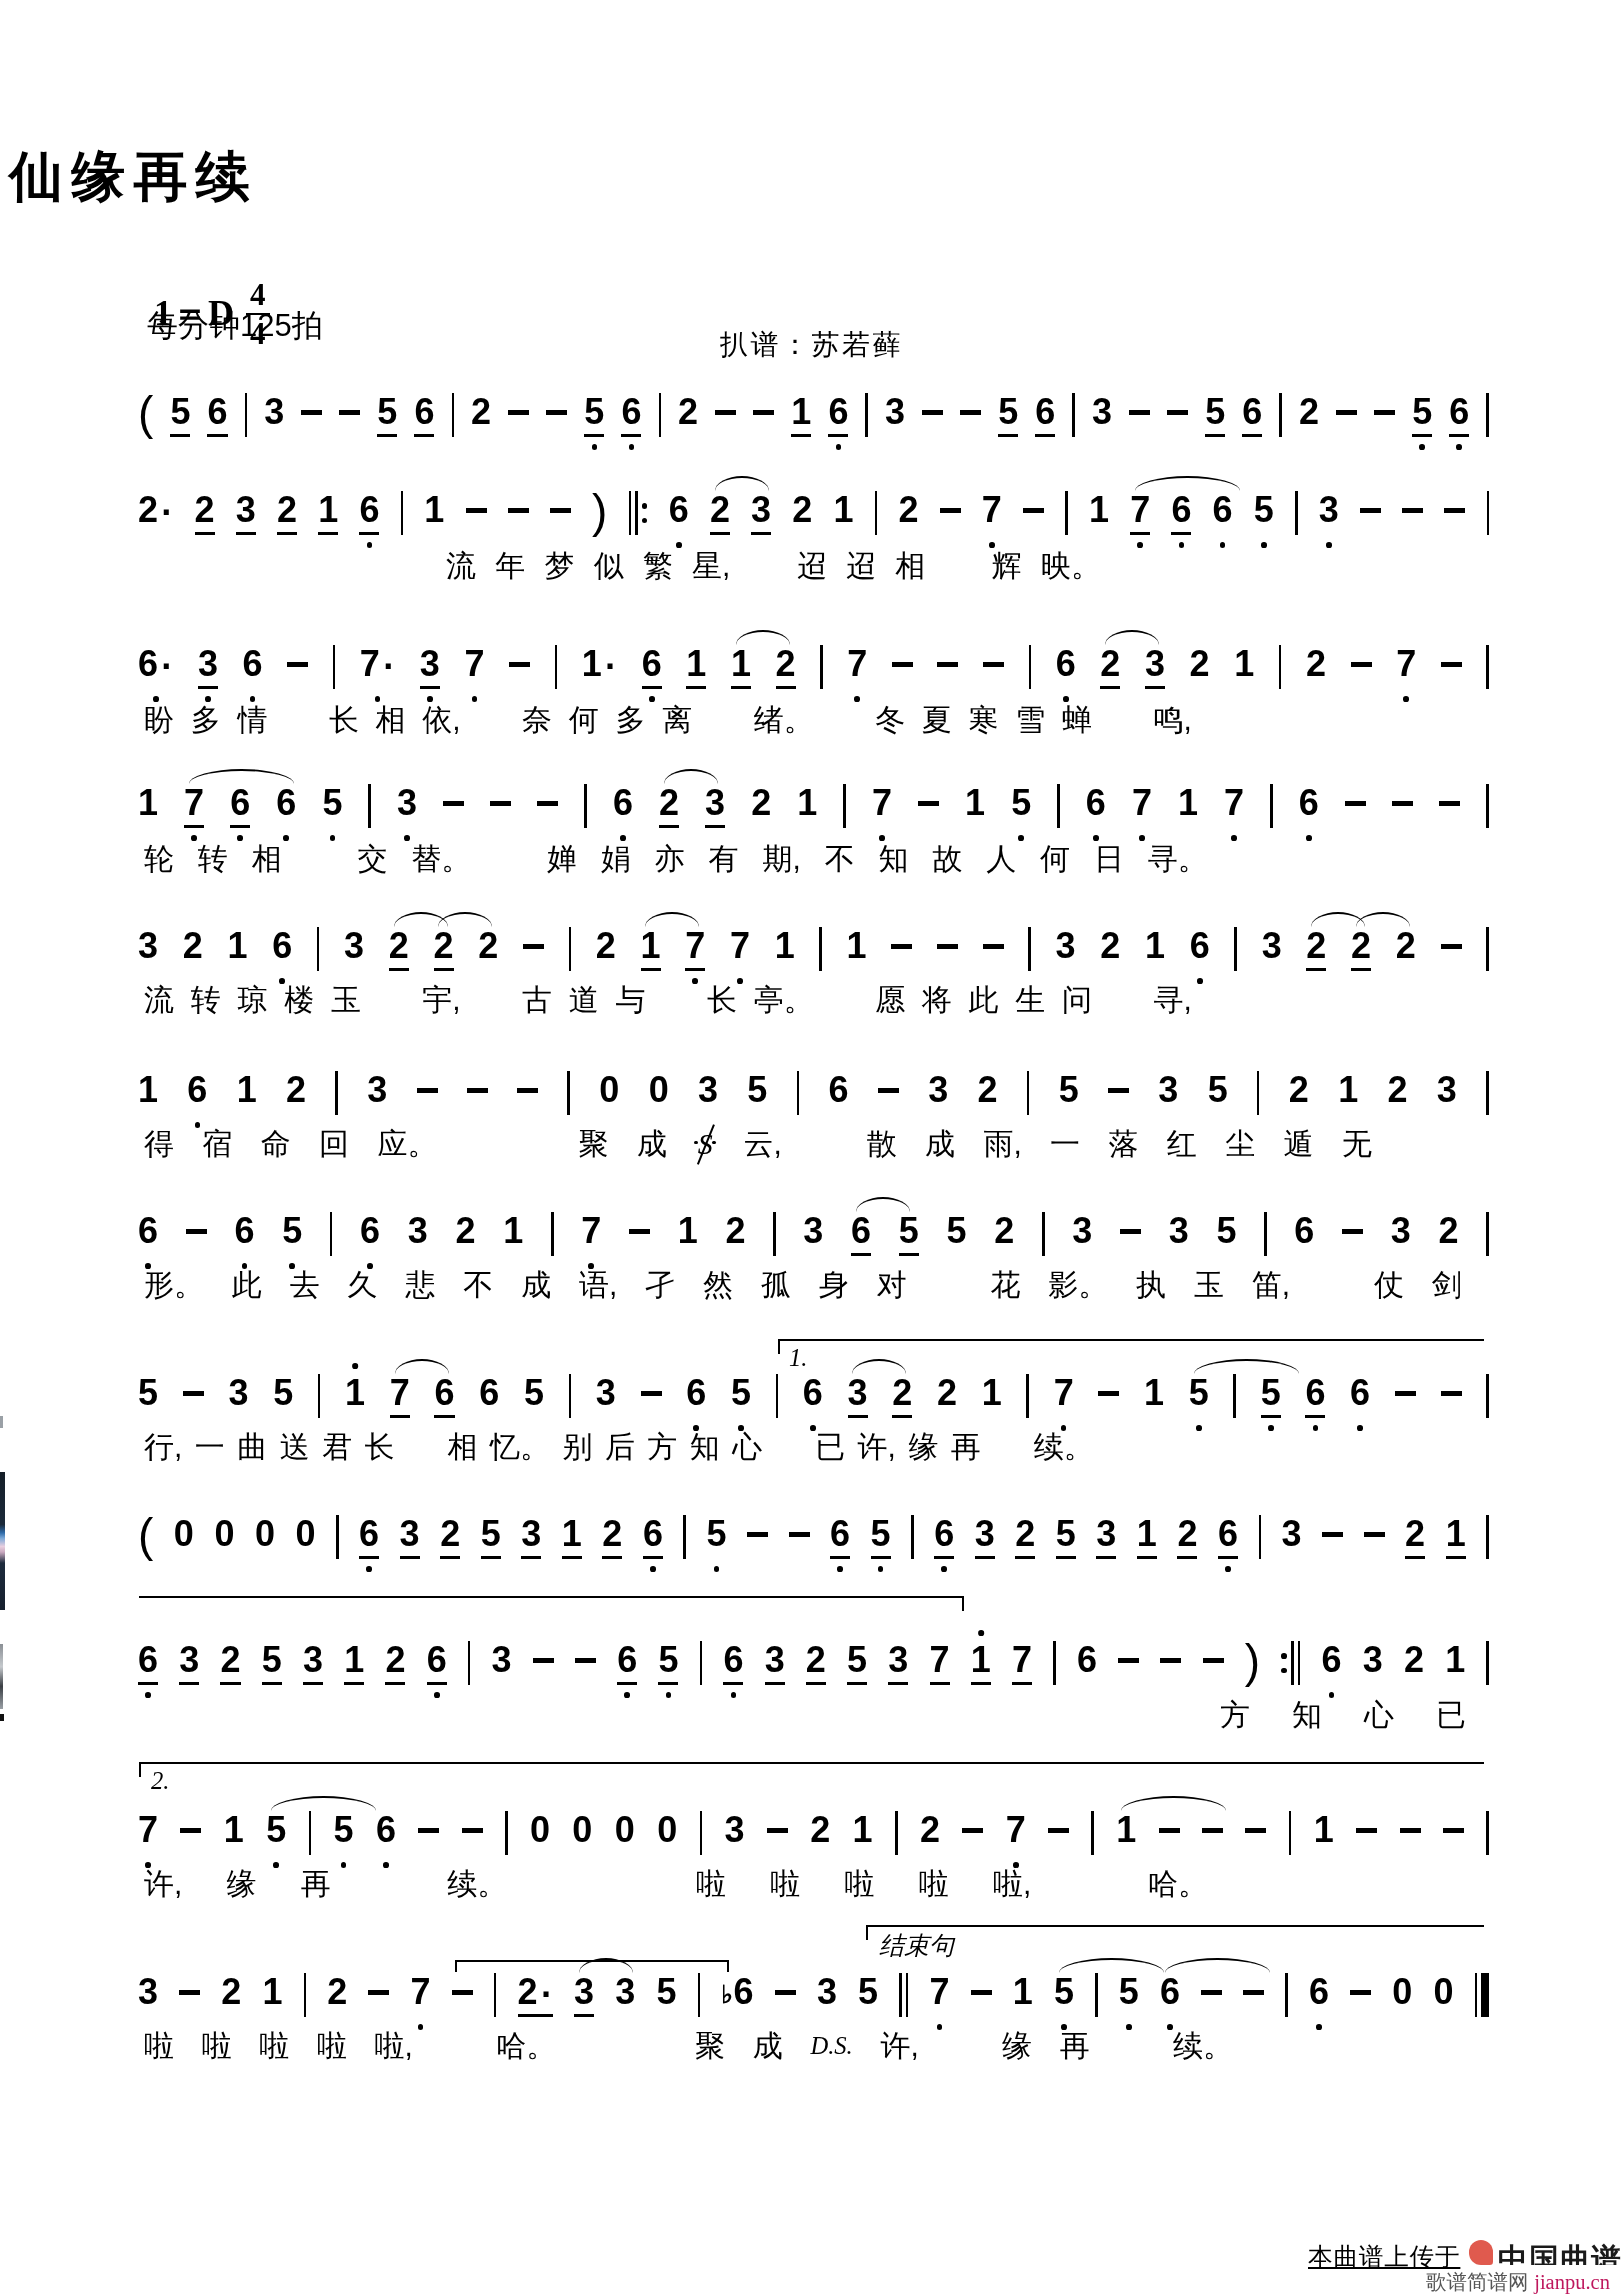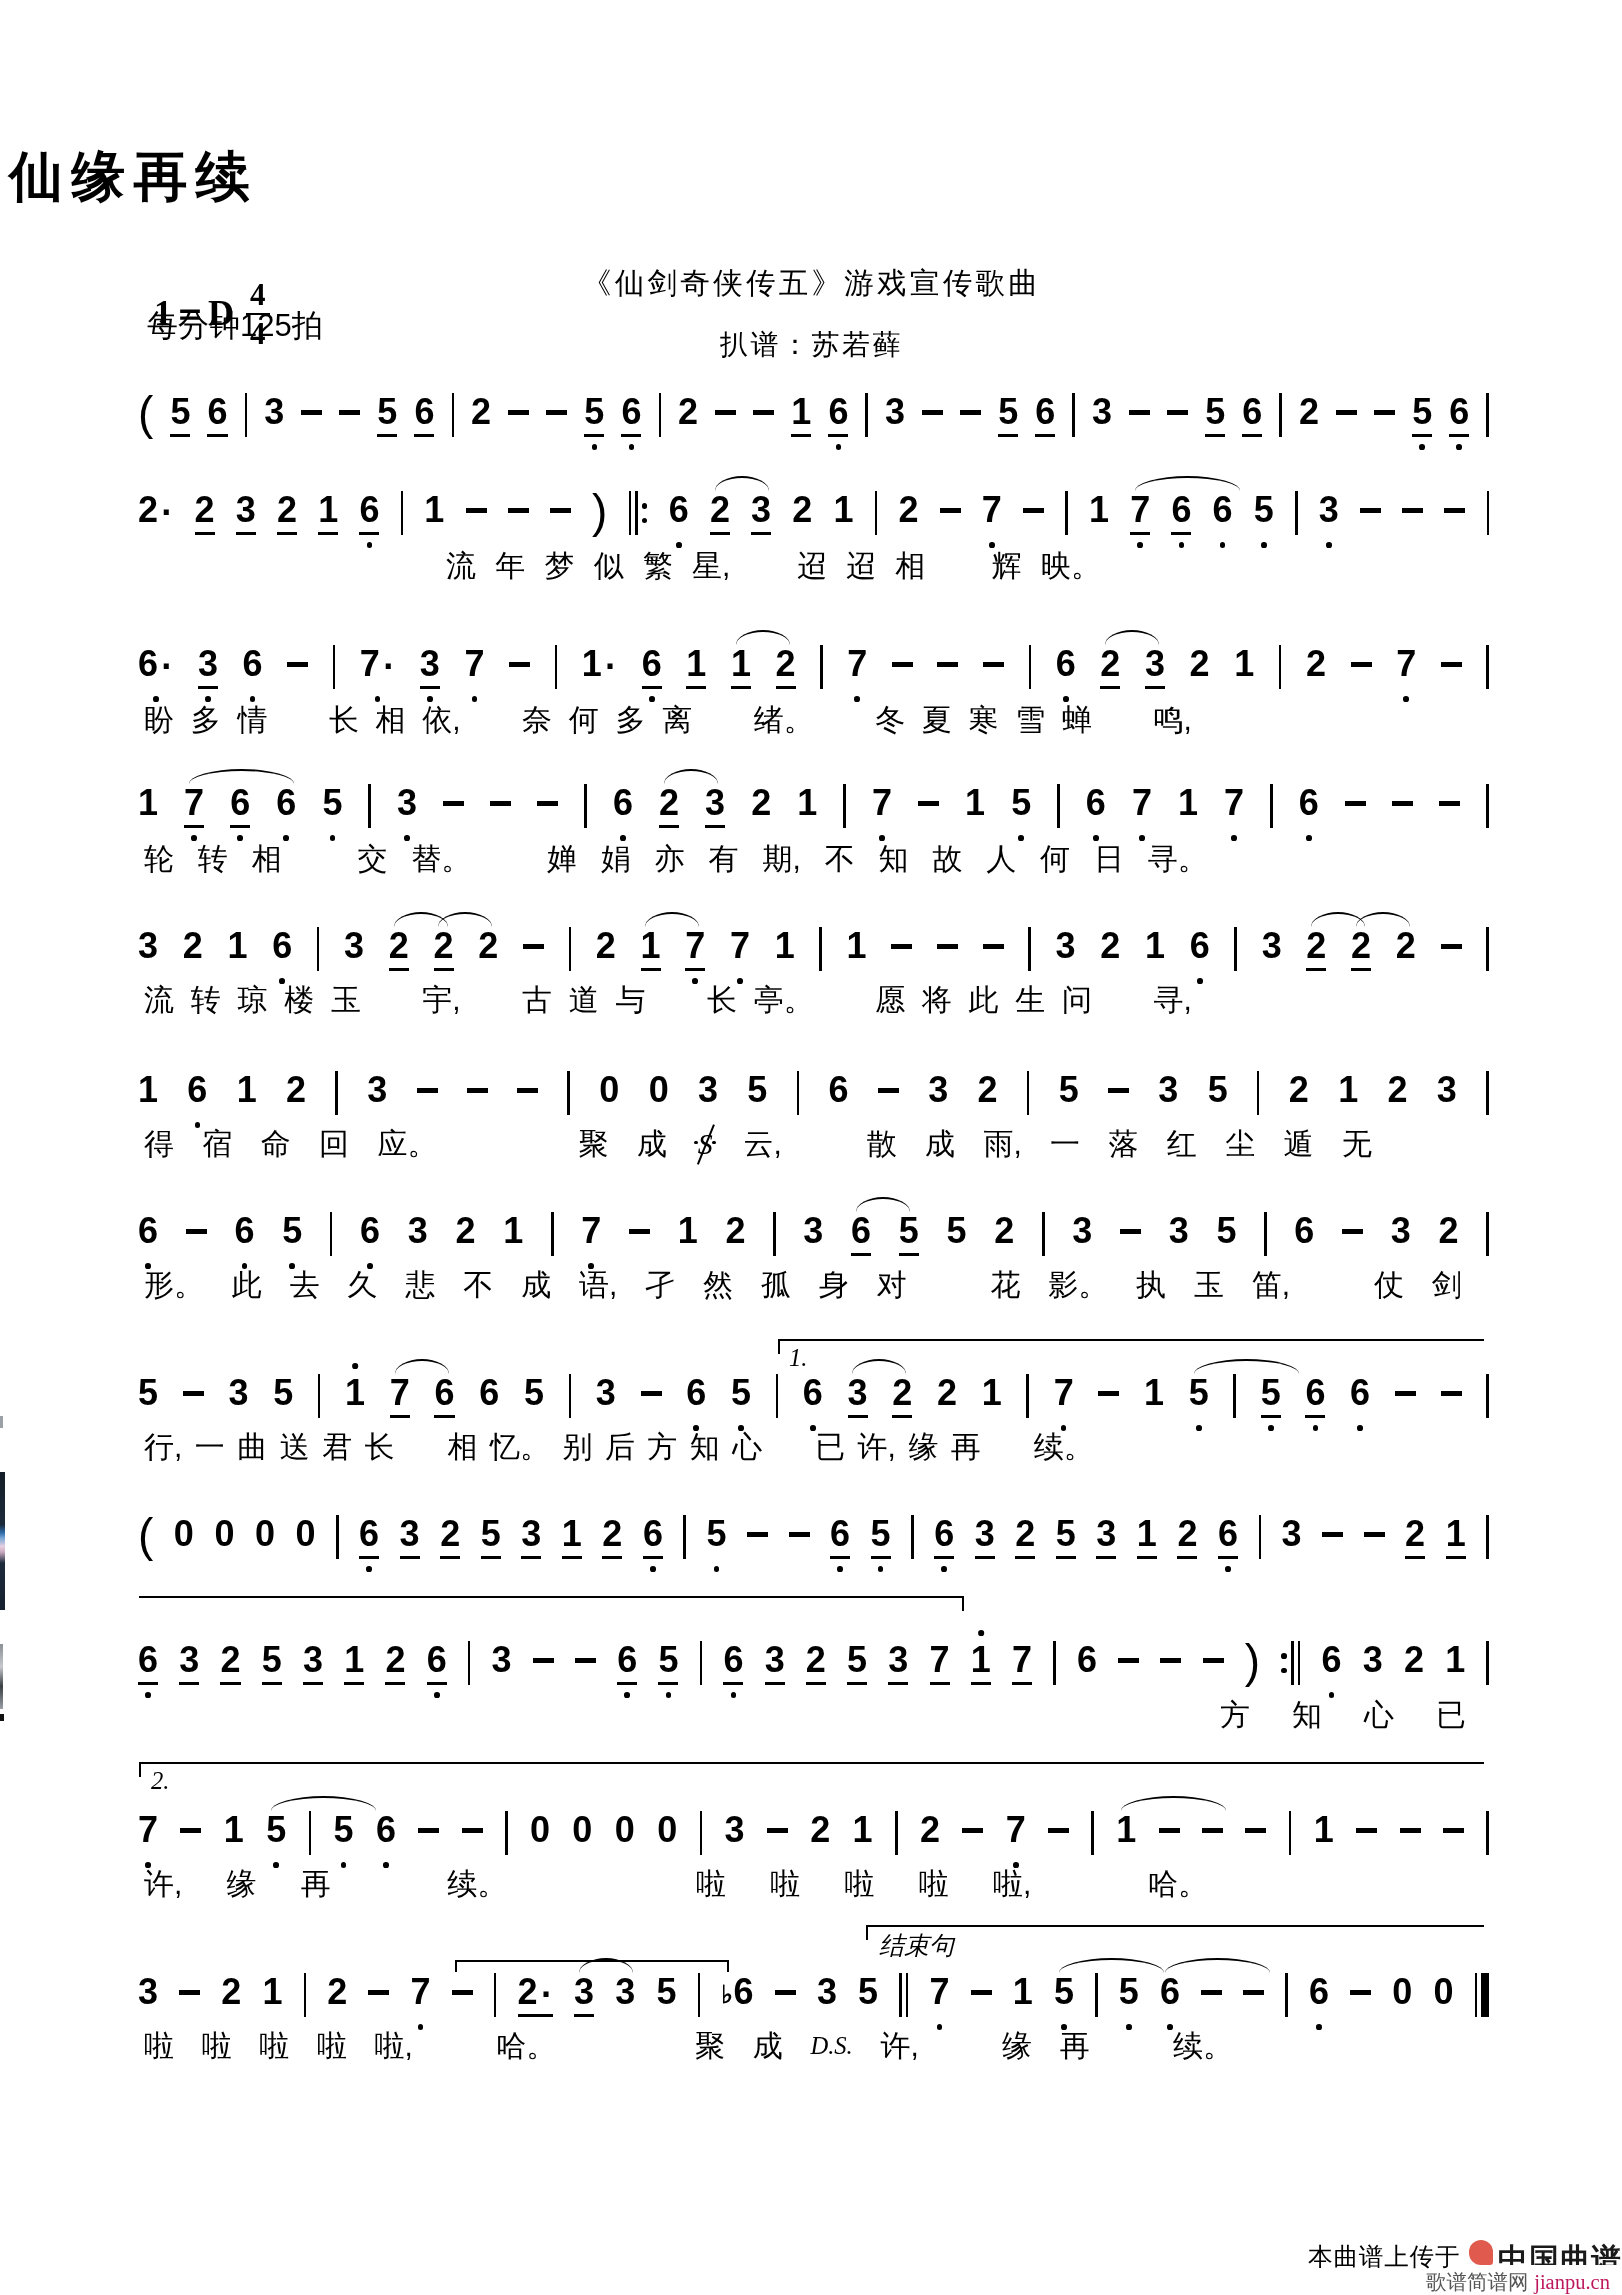--- a/index.html
+++ b/index.html
@@ -76,21 +76,21 @@
   #lbl-end{left:879px;top:1929px;font-style:italic;font-size:25px;font-family:"Liberation Sans",sans-serif;}
   
   .artifact{position:absolute;left:0;}
   #ea1{top:1416px;width:3.3px;height:11.5px;background:#9aa0a6;}
   #ea2{top:1472px;width:4.9px;height:138px;
        background:linear-gradient(180deg,#151e28 0%,#1b2a3a 38%,#2e6aa8 44%,#7aa8d8 48%,#e9cfdf 54%,#caa9c0 58%,#1d2b3d 66%,#16202e 100%);}
   #ea3{top:1644px;width:3.3px;height:65px;background:linear-gradient(180deg,#8a8f94,#c5c9cd 35%,#3a3f44 65%,#9aa0a6);}
   #ea4{top:1714px;width:4.1px;height:6.5px;background:#111;}
   
   .wm{position:absolute;left:1308px;top:2240px;white-space:nowrap;display:flex;align-items:flex-start;}
-  .wm-pre{font-size:24.6px;letter-spacing:0.8px;}
+  .wm-pre{font-size:24.6px;letter-spacing:0.8px;text-decoration:underline;}
   .wm-logo{display:inline-flex;align-items:flex-start;height:24.6px;overflow:hidden;margin-left:8.2px;}
   .wm-logo .ic{width:24.6px;height:24.6px;border-radius:50% 50% 3.3px 50%;background:#e05a4e;margin-right:4.9px;}
   .wm-logo .tx{font-size:29.5px;font-weight:bold;color:#1a1a1a;letter-spacing:1.6px;}
   .wm2{position:absolute;left:1426px;top:2268px;font-size:20.5px;color:#555;white-space:nowrap;}
   .wm2 .red{color:#be185d;font-family:Liberation Serif, serif;}
 </style>
 </head>
 <body>
 
 <div class="sheet">
@@ -100,21 +100,20 @@
   <div class="keysig">
     <span>1＝D</span>
     <span class="frac">
       <span>4</span>
       <span class="fbar"></span>
       <span>4</span>
     </span>
   </div>
 
   <div class="tempo">每分钟125拍</div>
-  <div class="subtitle">《仙剑奇侠传五》游戏宣传歌曲</div>
   <div class="transcriber">扒谱：苏若藓</div>
 
 
   <div class="music-line ml1">
       <span class="paren">(</span>
       <span class="note">
         <span class="drow">
           <span class="dg">5</span>
         </span>
         <span class="ub">

